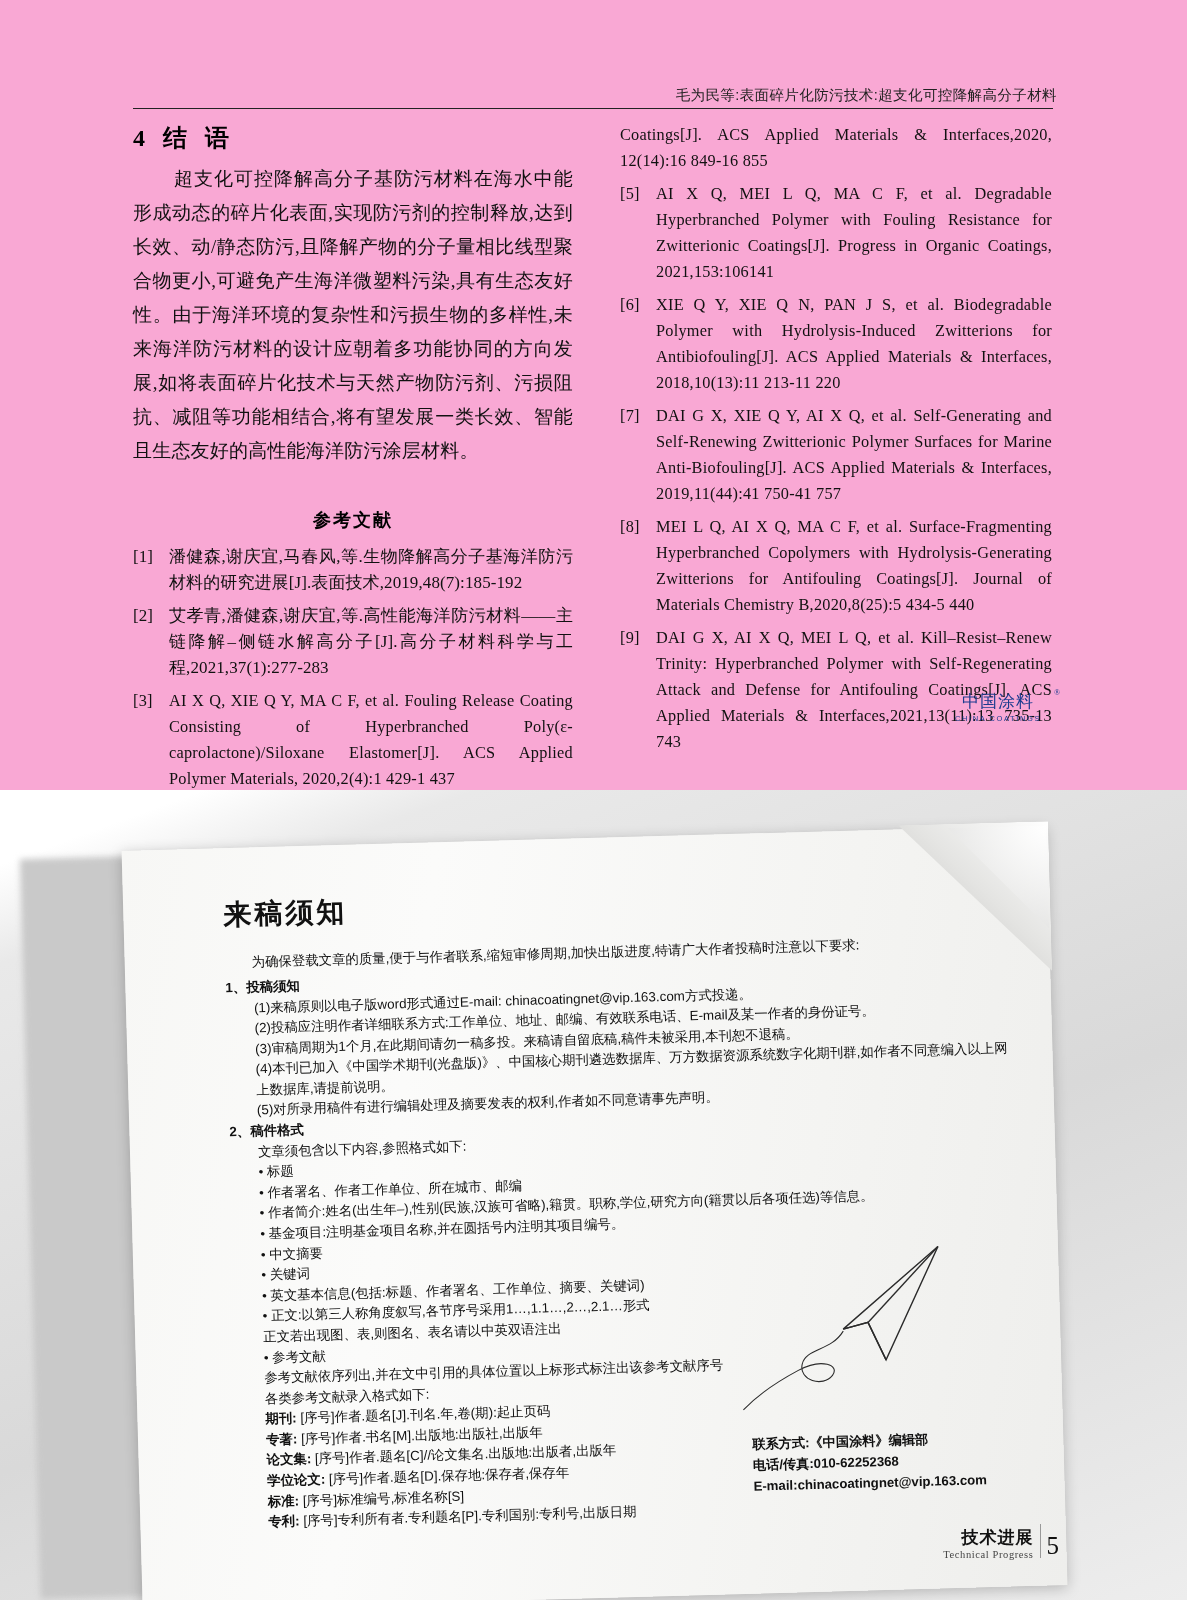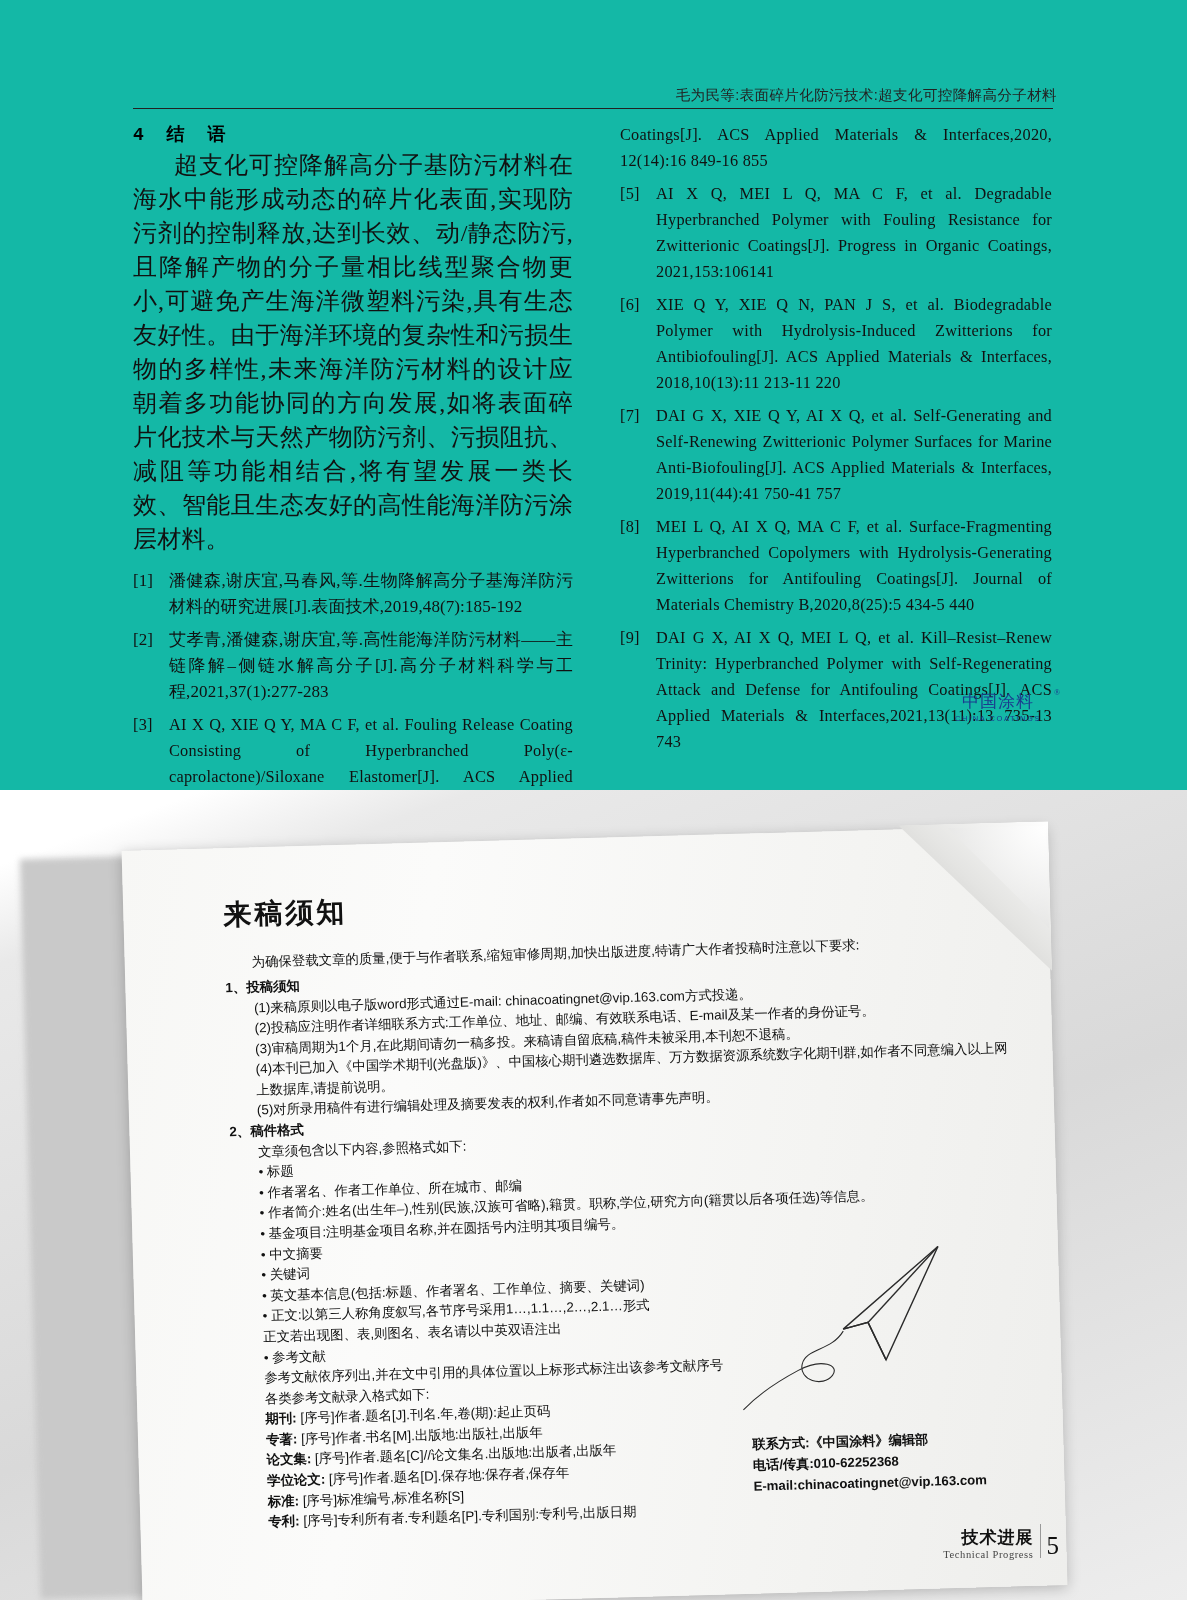--- a/index.html
+++ b/index.html
@@ -15,21 +15,21 @@
     color: #1a1a1a;
     overflow: hidden;
   }
 
   
   .page-top {
     position: absolute;
     left: 0; top: 0;
     width: 1187px;
     height: 830px;
-    background: #14b8a6;
+    background: #f9a8d4;
   }
 
   .running-head {
     position: absolute;
     right: 130px;
     top: 86px;
     font-size: 14.5px;
     font-family: "Liberation Sans", sans-serif;
     color: #222;
     letter-spacing: 0.4px;
@@ -51,29 +51,29 @@
     width: 440px;
   }
   .col-right {
     position: absolute;
     left: 620px;
     top: 122px;
     width: 432px;
   }
 
   .sec-title {
-    font-size: 18px;
-    font-weight: bold;
-    font-family: Liberation Mono, monospace;
+    font-size: 24px;
+    font-weight: bold;
+    font-family: Liberation Serif, serif;
     letter-spacing: 6px;
-    margin: 0 0 2px 0;
+    margin: 0 0 8px 0;
     color: #000;
   }
   .body-cn {
-    font-size: 24px;
+    font-size: 19px;
     line-height: 34px;
     text-align: justify;
     text-indent: 41px;
     margin: 0;
     color: #111;
     letter-spacing: 0.2px;
   }
 
   .ref-heading {
     margin-top: 40px;
@@ -308,20 +308,21 @@
 
 <div class="page-top">
 
   <div class="running-head">毛为民等:表面碎片化防污技术:超支化可控降解高分子材料</div>
   <div class="head-rule"></div>
 
   <div class="col-left">
     <h2 class="sec-title">4   结  语</h2>
     <p class="body-cn">超支化可控降解高分子基防污材料在海水中能形成动态的碎片化表面,实现防污剂的控制释放,达到长效、动/静态防污,且降解产物的分子量相比线型聚合物更小,可避免产生海洋微塑料污染,具有生态友好性。由于海洋环境的复杂性和污损生物的多样性,未来海洋防污材料的设计应朝着多功能协同的方向发展,如将表面碎片化技术与天然产物防污剂、污损阻抗、减阻等功能相结合,将有望发展一类长效、智能且生态友好的高性能海洋防污涂层材料。</p>
 
+    <div class="ref-heading">参考文献</div>
 
     <ul class="ref-list">
       <li class="ref-item ref-cn">
         <span class="num">[1]</span>
         <span>潘健森,谢庆宜,马春风,等.生物降解高分子基海洋防污材料的研究进展[J].表面技术,2019,48(7):185-192</span>
       </li>
       <li class="ref-item ref-cn">
         <span class="num">[2]</span>
         <span>艾孝青,潘健森,谢庆宜,等.高性能海洋防污材料——主链降解–侧链水解高分子[J].高分子材料科学与工程,2021,37(1):277-283</span>
       </li>

